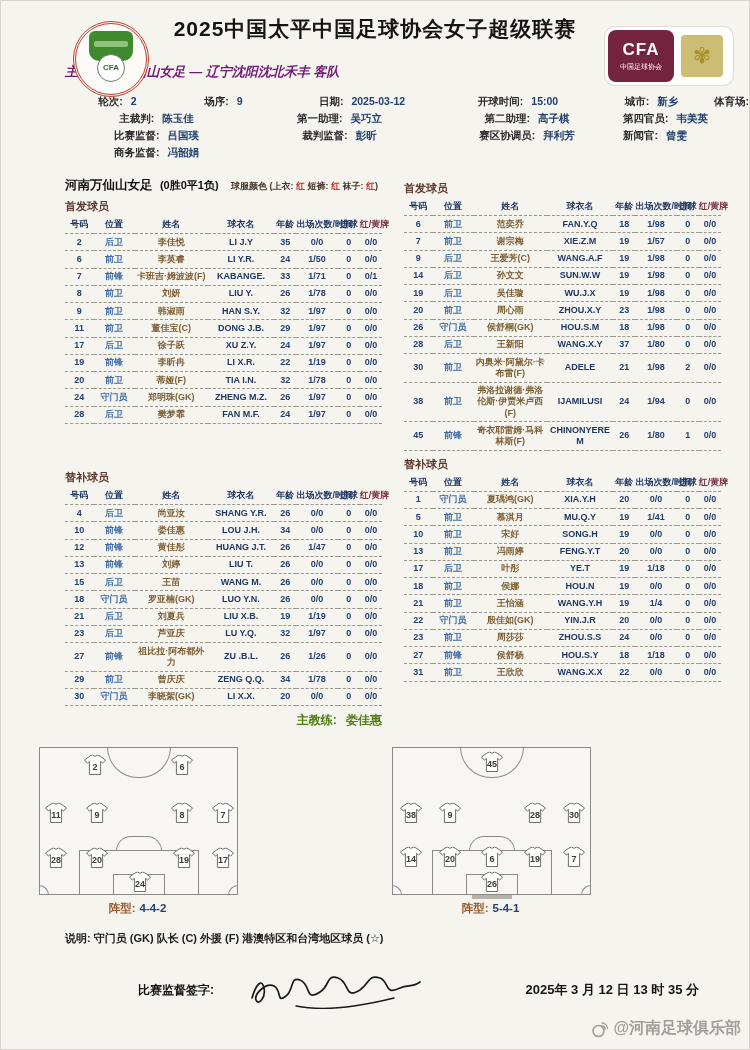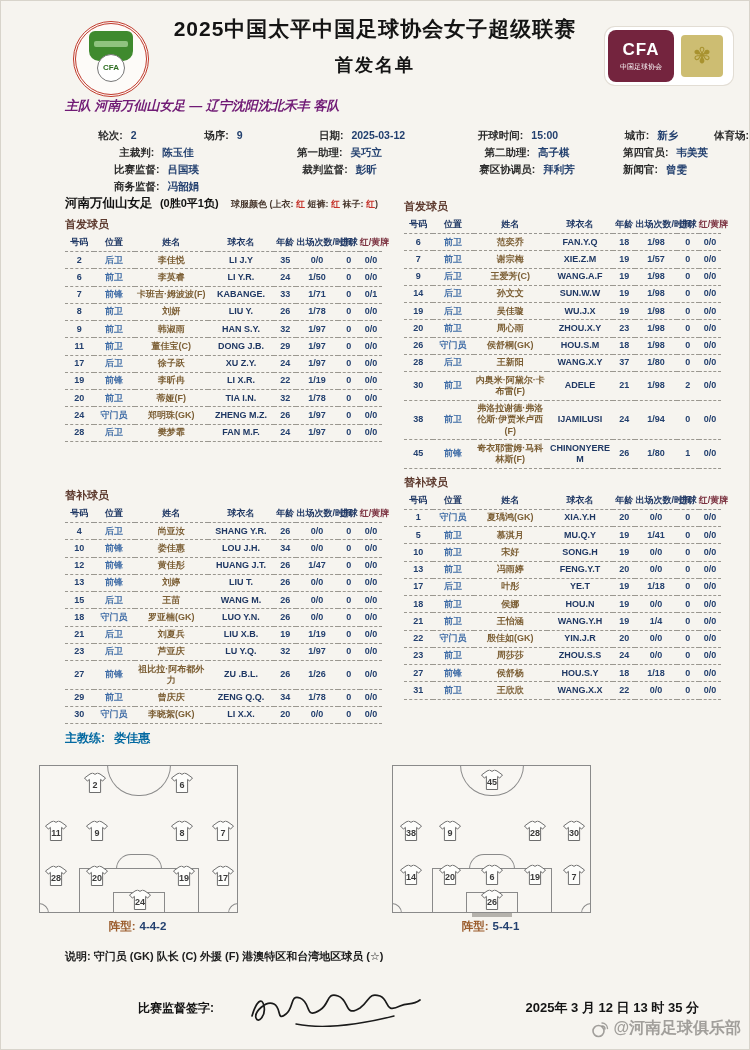--- a/index.html
+++ b/index.html
@@ -23,39 +23,39 @@
   .content{padding:0 28px 0 64px;}
   .matchline{margin-top:20px;font-size:13px;font-weight:900;color:#701a75;font-style:italic;}
   .info{margin-top:10px;}
   .info-row{height:17px;line-height:17px;white-space:nowrap;}
   .pair{display:inline-block;font-size:10.5px;text-align:center;}
   .info-label{font-weight:900;color:#2b2b2b;margin-right:8px;}
   .info-value{color:#23406f;font-weight:700;}
   .ir0 .pair:nth-child(1){width:105px}.ir0 .pair:nth-child(2){width:107px}.ir0 .pair:nth-child(3){width:170px}.ir0 .pair:nth-child(4){width:142px}.ir0 .pair:nth-child(5){width:125px}
   .irx .pair:nth-child(1){width:183px}.irx .pair:nth-child(2){width:183px}.irx .pair:nth-child(3){width:192px}
   
-  .teams{display:flex;gap:22px;margin-top:0;}
+  .teams{display:flex;gap:22px;margin-top:16px;}
   .team{flex:1;min-width:0;}
   .team-head{height:18px;white-space:nowrap;}
   .team-name{font-size:12.5px;font-weight:900;color:#101010;}
   .team-record{font-size:11px;font-weight:900;color:#101010;margin-left:3px;}
   .kit{font-size:9px;font-weight:700;color:#4a3a30;margin-left:8px;}
   .kit b{font-weight:900;}
   .sec-label{font-size:11px;font-weight:900;color:#5d3a2e;margin:6px 0 2px;}
   .tbl-wrap.st{min-height:248px;} .tbl-wrap.su{min-height:204px;}
   table.ptable{width:100%;border-collapse:collapse;table-layout:fixed;}
   .ptable th{font-size:9px;font-weight:900;color:#223a66;padding:2px 0;border-bottom:1px dashed #979590;white-space:nowrap;}
   .ptable th.h7{color:#7c3341;}
   .ptable td{font-size:9px;text-align:center;padding:2.5px 0;border-bottom:1px dashed #9a978f;line-height:1.25;word-break:break-all;}
   .ptable col.c0{width:9%}.ptable col.c1{width:13%}.ptable col.c2{width:23%}.ptable col.c3{width:21%}.ptable col.c4{width:7%}.ptable col.c5{width:13%}.ptable col.c6{width:7%}.ptable col.c7{width:7%}
   td.no,td.ag,td.ap,td.gl,td.cd{color:#23406f;font-weight:700;}
   td.pos{color:#3f6ca6;font-weight:700;}
   td.nm{color:#7c5f35;font-weight:700;}
   td.jn{color:#1f3864;font-weight:700;}
-  .coach{margin-top:6px;font-size:12px;font-weight:900;color:#0369a1;}
+  .coach{margin-top:6px;font-size:12px;font-weight:900;color:#4d7c0f;text-align:right;}
   .coach .cv{margin-left:6px;}
   
   .fields{position:relative;height:186px;margin-top:14px;}
   .pitch{position:absolute;top:4px;width:197px;height:146px;border:1px solid #8a8a8a;background:#f8f6f2;}
   .pitch.home{left:38px;} .pitch.away{left:391px;}
   .c-arc{position:absolute;top:-1px;left:50%;transform:translateX(-50%);width:62px;height:30px;border:1px solid #8a8a8a;border-top:none;border-radius:0 0 62px 62px;}
   .pen{position:absolute;bottom:-1px;left:50%;transform:translateX(-50%);width:118px;height:44px;border:1px solid #8a8a8a;border-bottom:none;}
   .goalbox{position:absolute;bottom:-1px;left:50%;transform:translateX(-50%);width:50px;height:20px;border:1px solid #8a8a8a;border-bottom:none;}
   .pen-arc{position:absolute;bottom:43px;left:50%;transform:translateX(-50%);width:44px;height:14px;border:1px solid #8a8a8a;border-bottom:none;border-radius:44px 44px 0 0;}
   .corner{position:absolute;width:9px;height:9px;border:1px solid #8a8a8a;}
@@ -82,21 +82,20 @@
   <div class="hdr">
     <div class="crest">
       <div class="ring">
           <div class="shield">
             <div class="wall"></div>
           </div>
           <div class="ball">CFA</div>
         </div>
     </div>
     <div class="title">2025中国太平中国足球协会女子超级联赛</div>
-    <div class="subtitle">首发名单</div>
     <div class="cfa-badge">
       <div class="cfa-left">
         <div class="abbr">CFA</div>
         <div class="org">中国足球协会</div>
       </div>
       <div class="cfa-right">
           <div class="cfa-gold">✾</div>
         </div>
     </div>
   </div>

